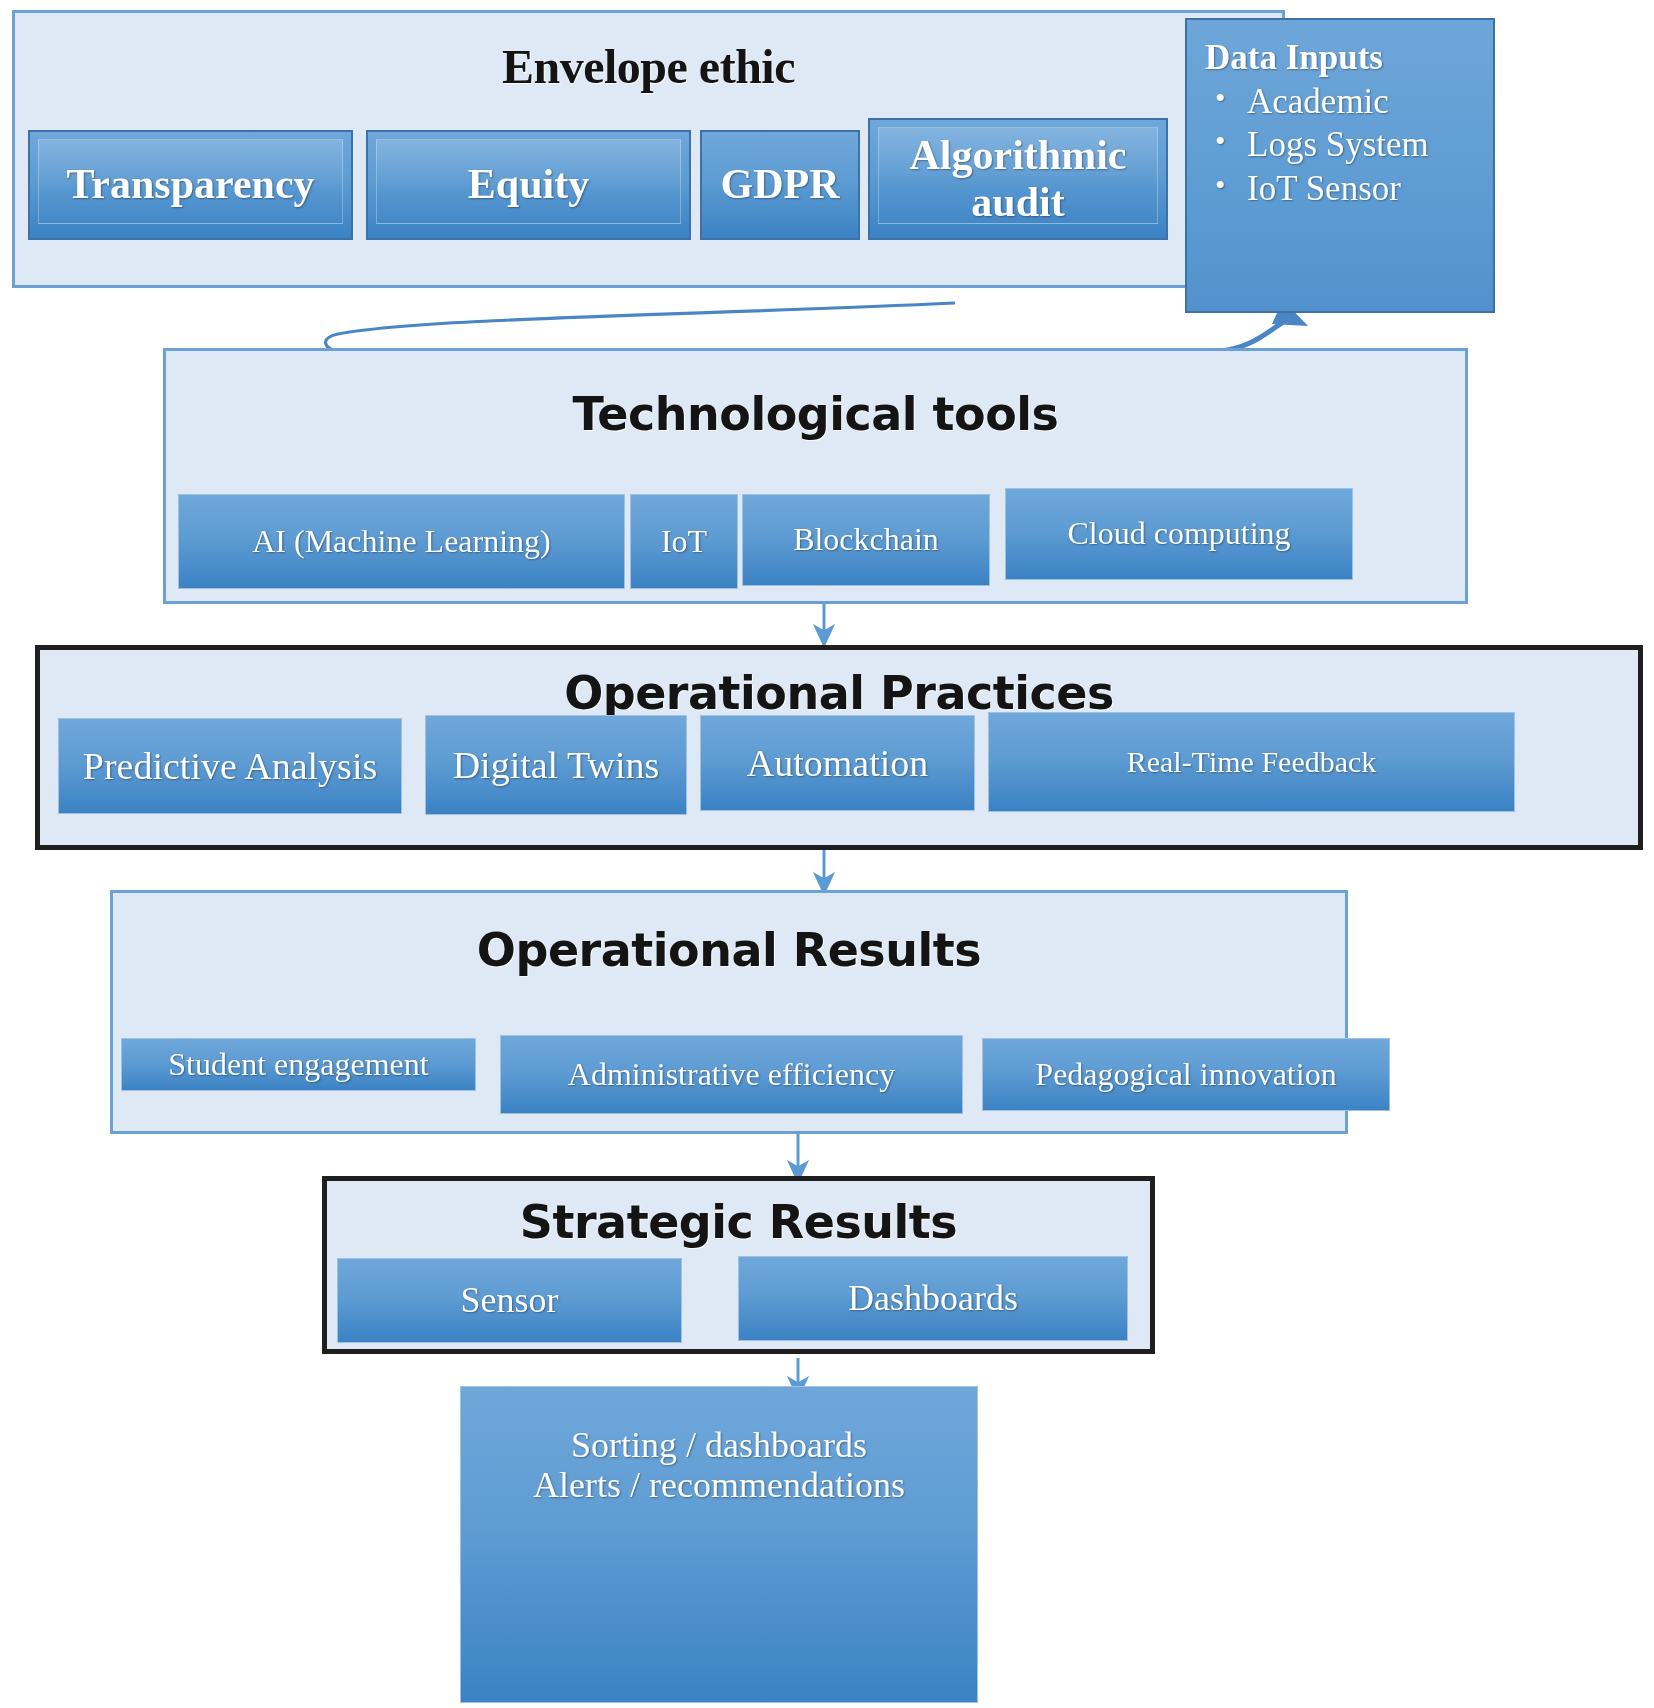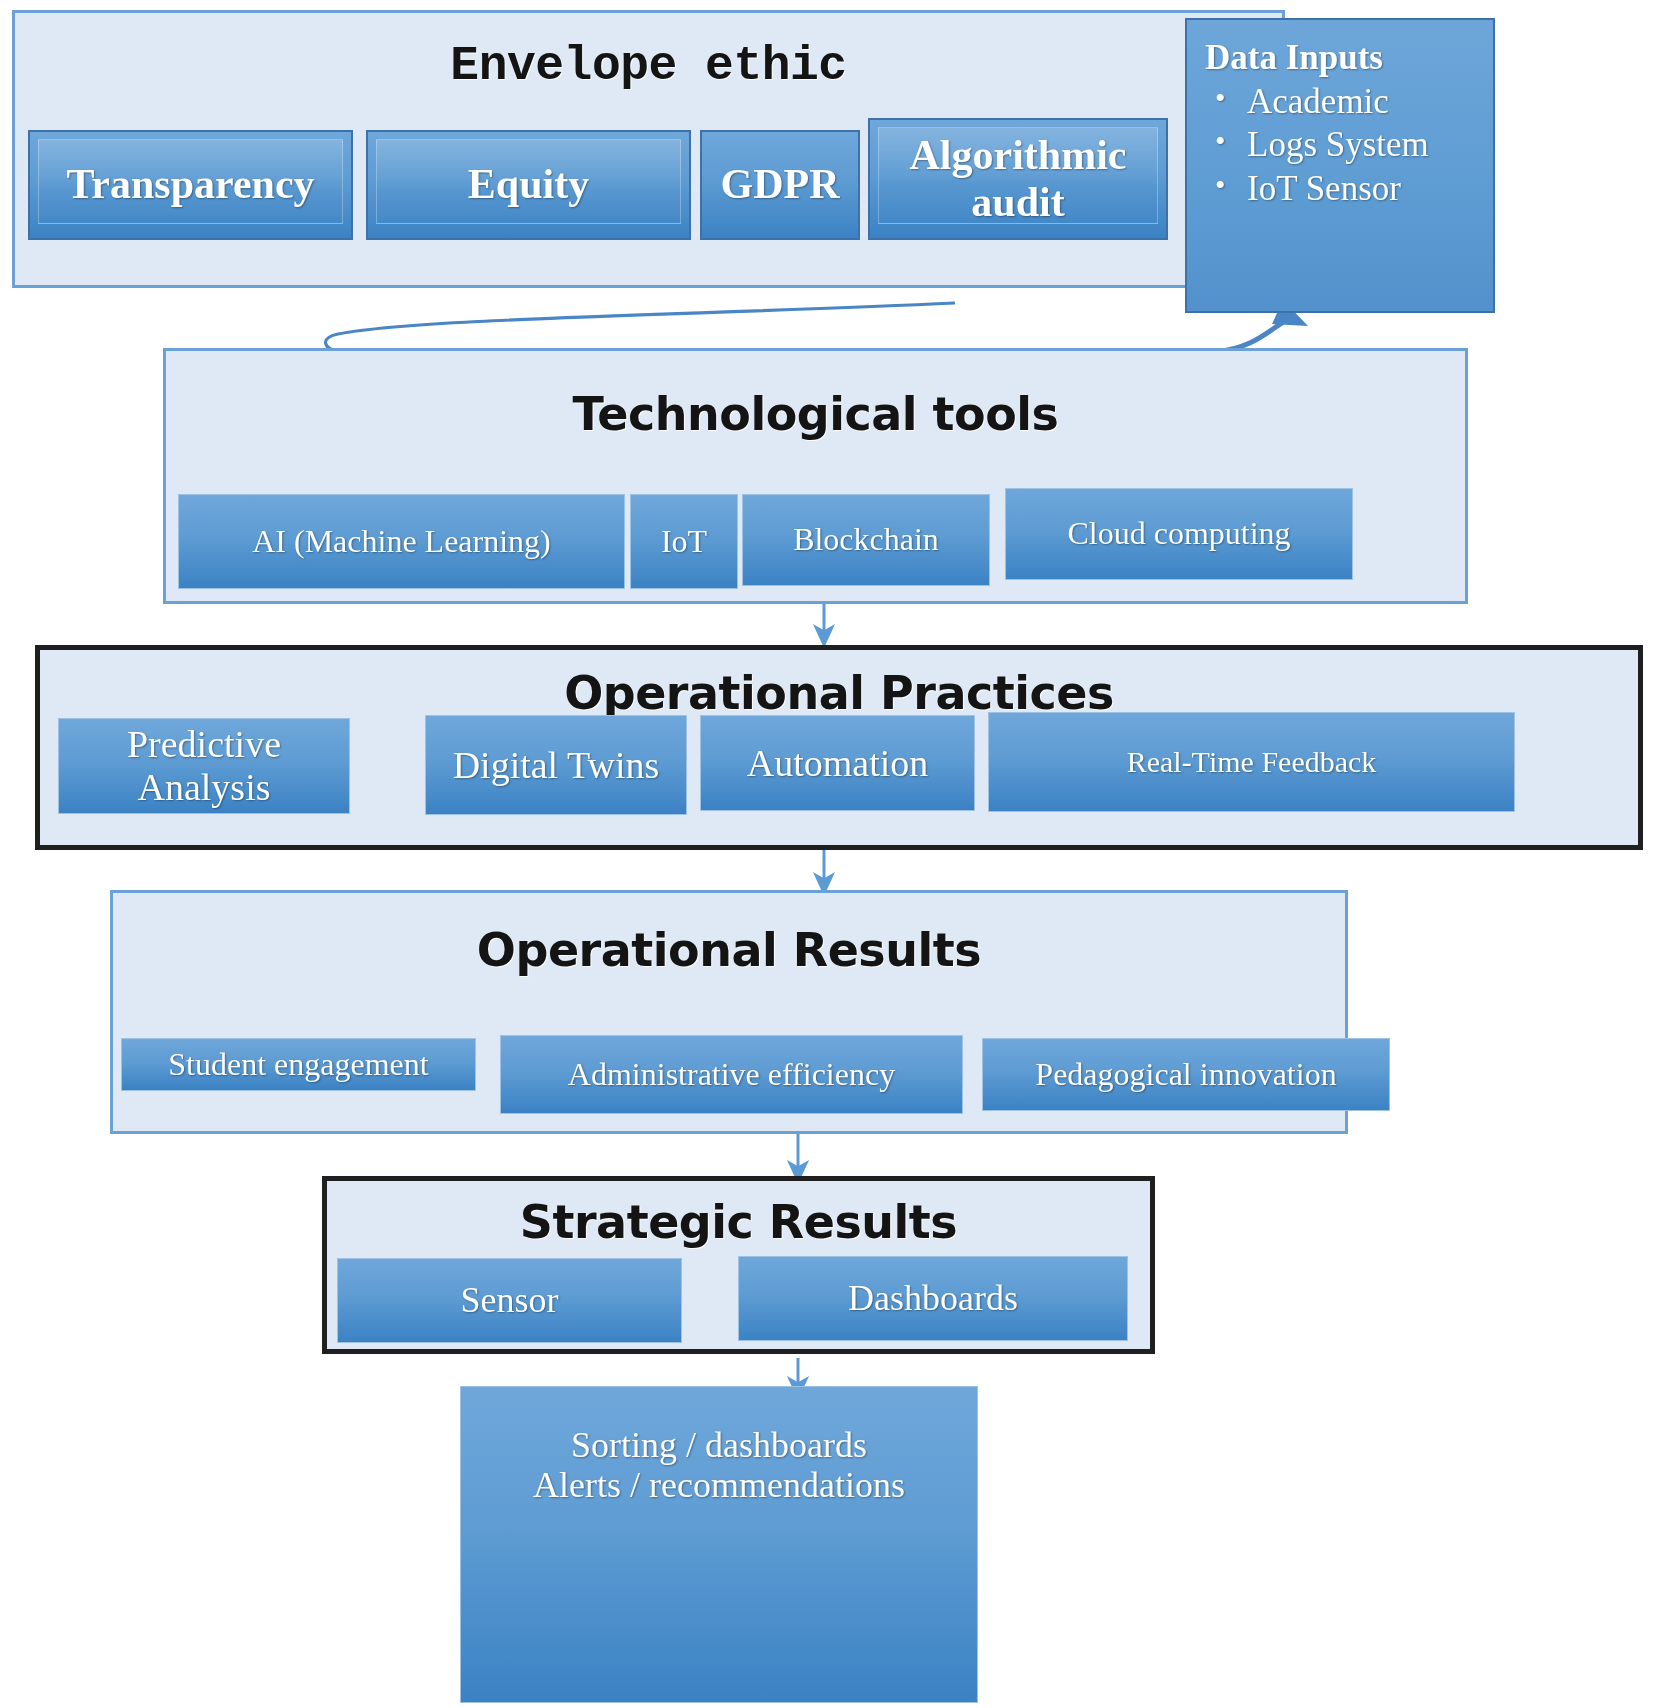--- a/index.html
+++ b/index.html
@@ -133,21 +133,21 @@
   <line x1="824" y1="604" x2="824" y2="636" stroke="#5b9bd5" stroke-width="3" marker-end="url(#arrowhead)"></line>
 
   <line x1="824" y1="848" x2="824" y2="884" stroke="#5b9bd5" stroke-width="3" marker-end="url(#arrowhead)"></line>
 
   <line x1="798" y1="1133" x2="798" y2="1172" stroke="#5b9bd5" stroke-width="3" marker-end="url(#arrowhead)"></line>
 
   <line x1="798" y1="1358" x2="798" y2="1388" stroke="#5b9bd5" stroke-width="3" marker-end="url(#arrowhead)"></line>
 </svg>
 
 <div class="panel thin-border" style="left:12px; top:10px; width:1273px; height:278px;">
-  <div class="panel-title serif" style="top:26px; font-size:48px;font-family:Liberation Mono, monospace;">Envelope ethic</div>
+  <div class="panel-title serif" style="top:26px; font-size:48px;">Envelope ethic</div>
 </div>
 
 <div class="chip framed inset bold" style="left:28px; top:130px; width:325px; height:110px; font-size:42px;">
   <span>Transparency</span>
 </div>
 <div class="chip framed inset bold" style="left:366px; top:130px; width:325px; height:110px; font-size:42px;">
   <span>Equity</span>
 </div>
 <div class="chip framed bold" style="left:700px; top:130px; width:160px; height:110px; font-size:42px;">
   <span>GDPR</span>
@@ -179,21 +179,21 @@
   <span>Blockchain</span>
 </div>
 <div class="chip" style="left:1005px; top:488px; width:348px; height:92px; font-size:32px;">
   <span>Cloud computing</span>
 </div>
 
 <div class="panel thick-border" style="left:35px; top:645px; width:1608px; height:205px;">
   <div class="panel-title" style="top:16px; font-size:46px;">Operational Practices</div>
 </div>
 
-<div class="chip" style="left:58px; top:718px; width:292px; height:96px; font-size:38px;">
+<div class="chip" style="left:58px; top:718px; width:344px; height:96px; font-size:38px;">
   <span>Predictive Analysis</span>
 </div>
 <div class="chip" style="left:425px; top:715px; width:262px; height:100px; font-size:38px;">
   <span>Digital Twins</span>
 </div>
 <div class="chip" style="left:700px; top:715px; width:275px; height:96px; font-size:38px;">
   <span>Automation</span>
 </div>
 <div class="chip" style="left:988px; top:712px; width:527px; height:100px; font-size:30px;">
   <span>Real-Time Feedback</span>

